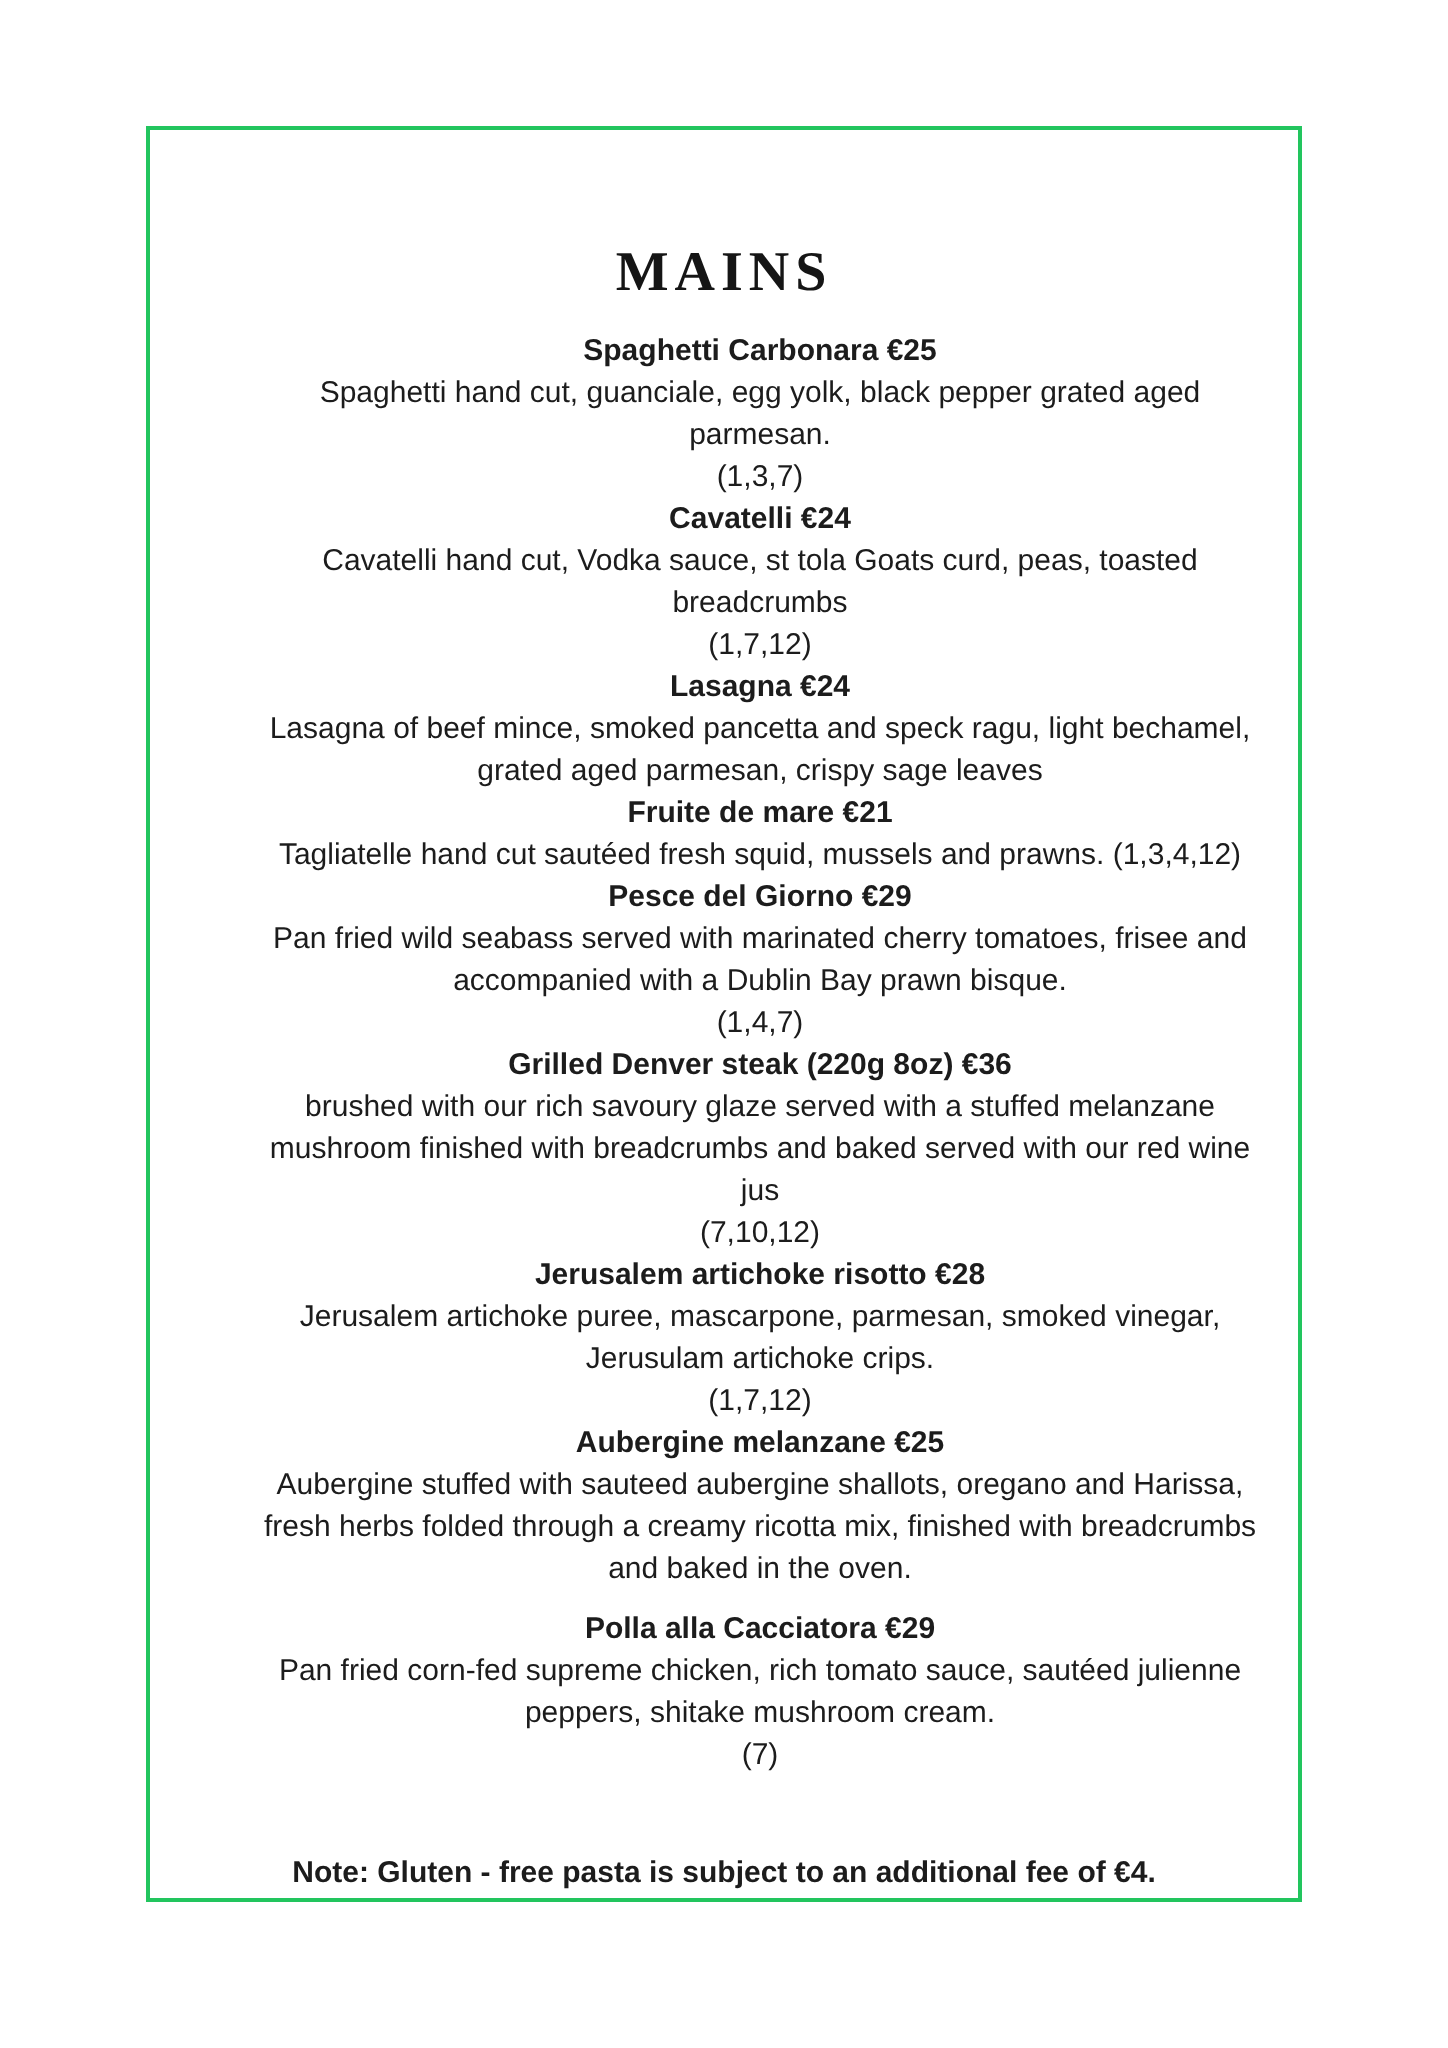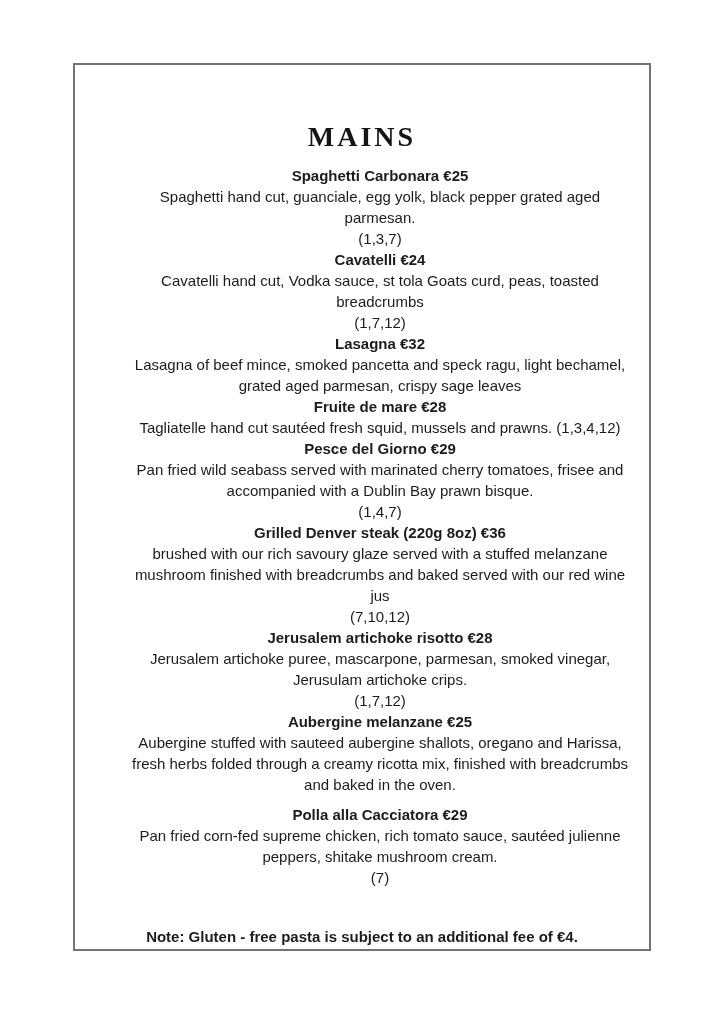--- a/index.html
+++ b/index.html
@@ -13,21 +13,21 @@
     position: relative;
     font-family: "Liberation Sans", sans-serif;
     color: #1c1c1c;
   }
   .menu-card {
     position: absolute;
     left: 73px;
     top: 63px;
     width: 578px;
     height: 888px;
-    border: 2px solid #737373;
+    border: 2px solid #22c55e;
     box-sizing: border-box;
     background: #ffffff;
     text-align: center;
     overflow: hidden;
   }
   .menu-title {
     font-family: "Liberation Serif", serif;
     font-weight: bold;
     font-size: 28px;
     line-height: 32px;
@@ -69,26 +69,26 @@
       <div class="item-allergens">(1,3,7)</div>
     </div>
 
     <div class="menu-item">
       <div class="item-name">Cavatelli €24</div>
       <div class="item-desc">Cavatelli hand cut, Vodka sauce, st tola Goats curd, peas, toasted breadcrumbs</div>
       <div class="item-allergens">(1,7,12)</div>
     </div>
 
     <div class="menu-item">
-      <div class="item-name">Lasagna €32</div>
+      <div class="item-name">Lasagna €24</div>
       <div class="item-desc">Lasagna of beef mince, smoked pancetta and speck ragu, light bechamel, grated aged parmesan, crispy sage leaves</div>
     </div>
 
     <div class="menu-item">
-      <div class="item-name">Fruite de mare €28</div>
+      <div class="item-name">Fruite de mare €21</div>
       <div class="item-desc">Tagliatelle hand cut sautéed fresh squid, mussels and prawns. (1,3,4,12)</div>
     </div>
 
     <div class="menu-item">
       <div class="item-name">Pesce del Giorno €29</div>
       <div class="item-desc">Pan fried wild seabass served with marinated cherry tomatoes, frisee and accompanied with a Dublin Bay prawn bisque.</div>
       <div class="item-allergens">(1,4,7)</div>
     </div>
 
     <div class="menu-item">

